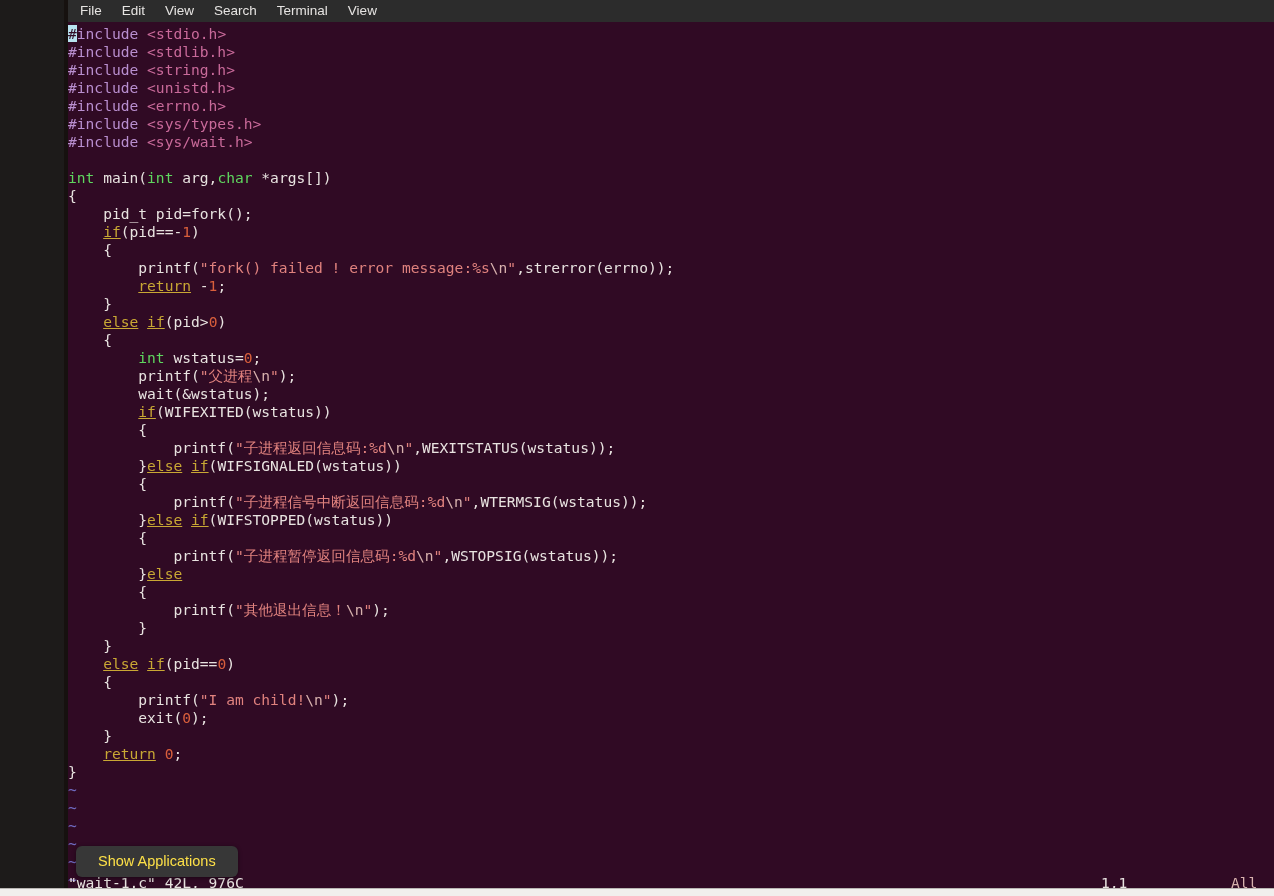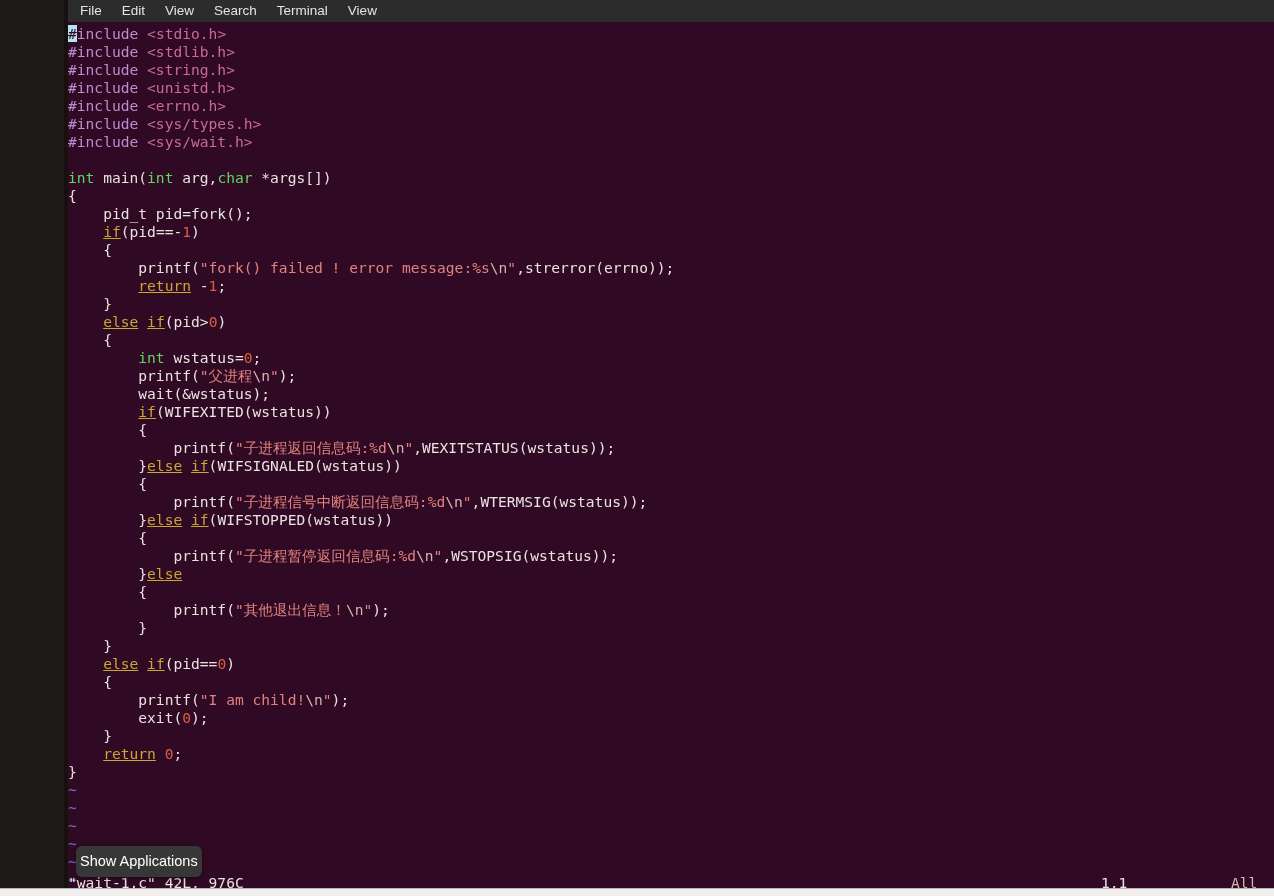--- a/index.html
+++ b/index.html
@@ -262,24 +262,24 @@
   .grid-dots span {
     background: #ffffff;
     border-radius: 1px;
   }
 
   
   #tooltip {
     position: absolute;
     left: 76px; top: 846px;
     height: 31px;
-    padding: 0 4px;
+    padding: 0 22px;
     background: #373737;
     border-radius: 6px;
-    color: #ffffff;
+    color: #fde047;
     font-size: 14.5px;
     line-height: 31px;
     white-space: nowrap;
     z-index: 60;
     box-shadow: 0 1px 4px rgba(0,0,0,0.45);
   }
 
   
   #menubar {
     position: absolute;

